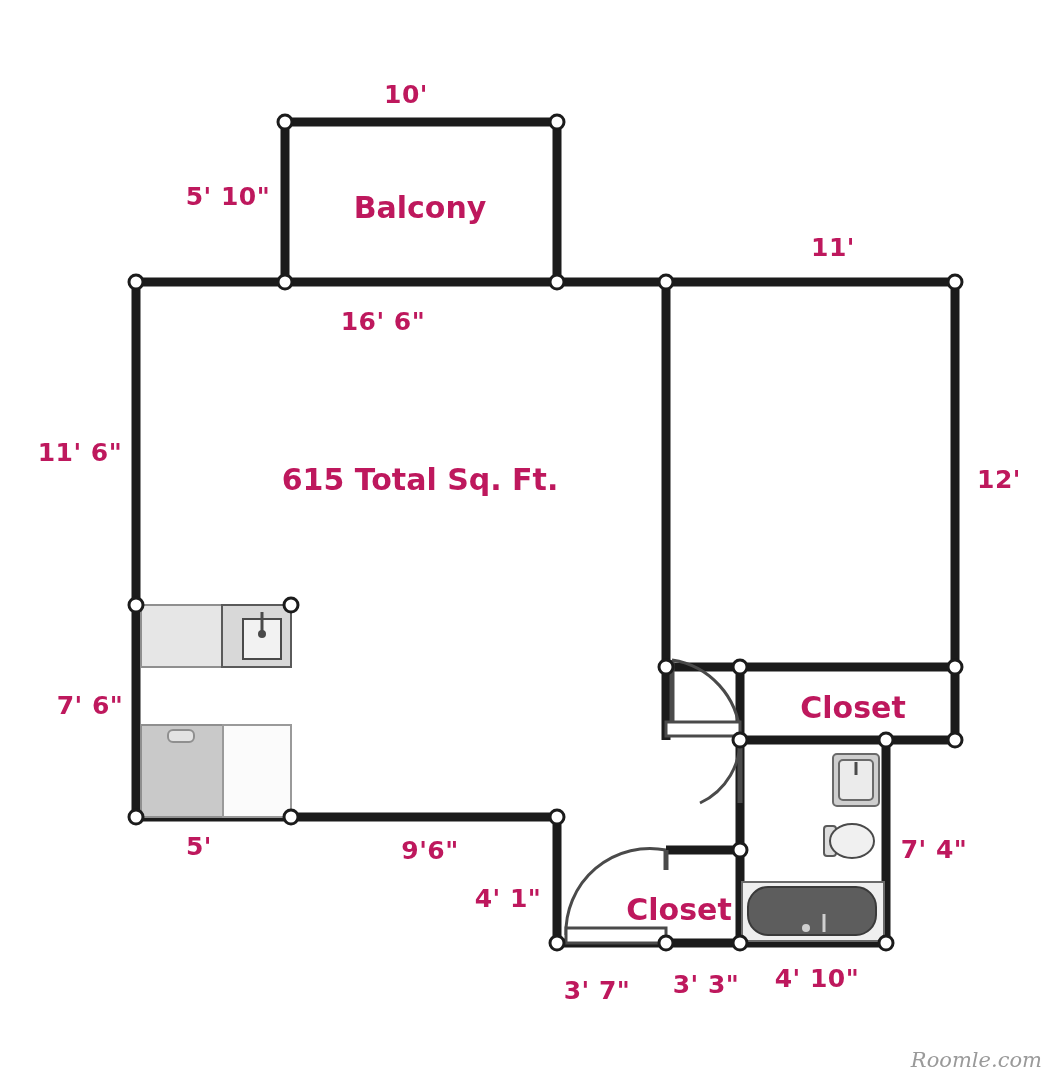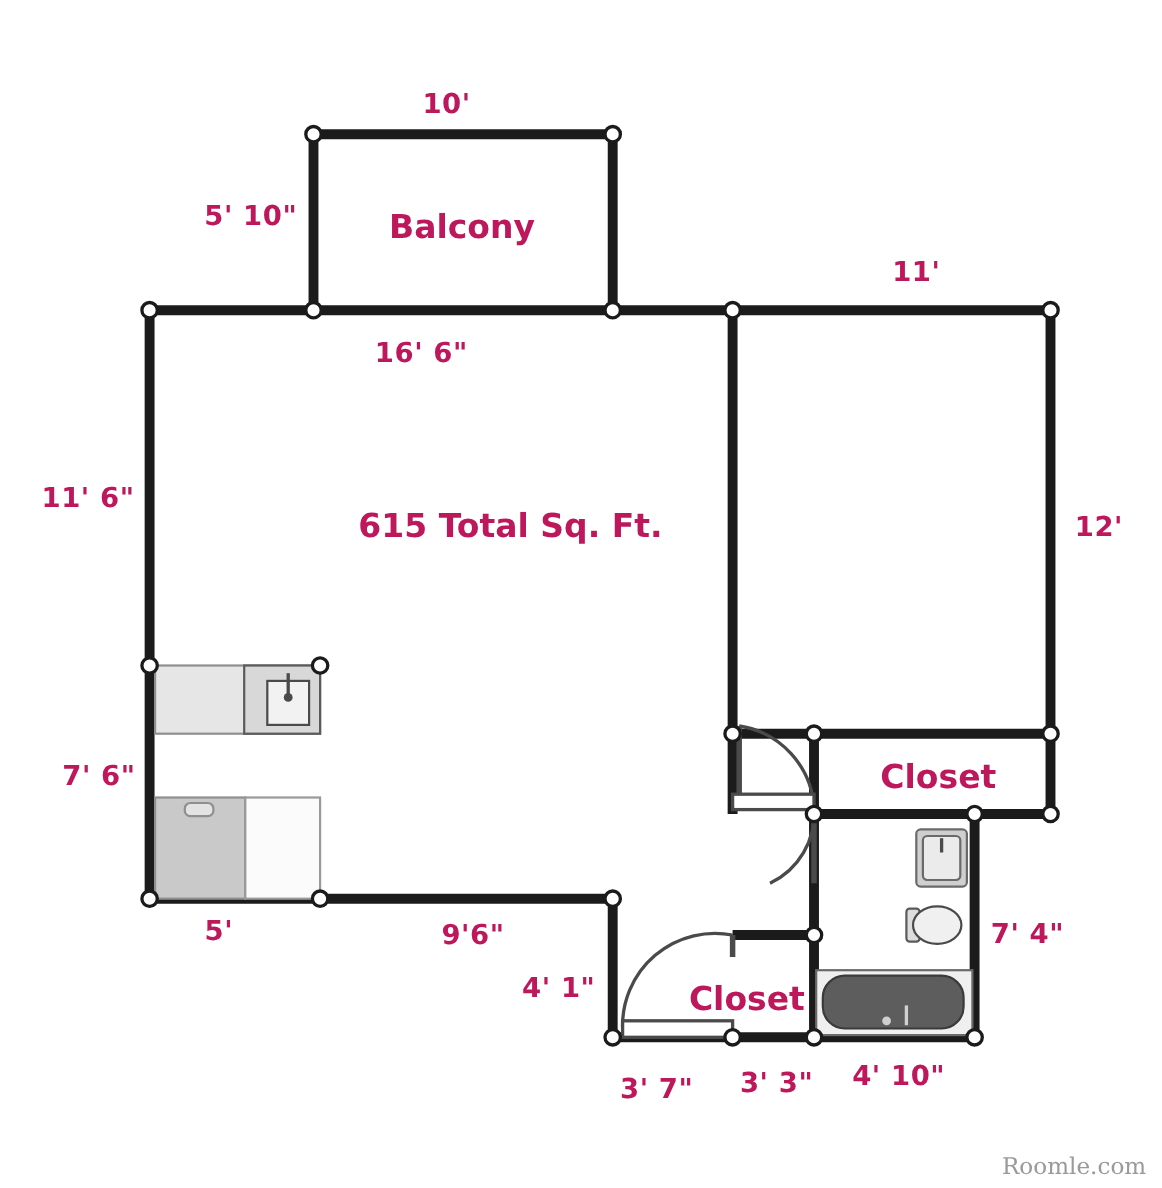--- a/index.html
+++ b/index.html
@@ -31,25 +31,25 @@
     font-weight: bold;
     letter-spacing: 0.5px;
   }
   .room-label {
     font-size: 30px;
     font-weight: bold;
   }
   .area-label {
     font-size: 30px;
     font-weight: bold;
-    margin-left: 44px;
   }
   .watermark {
     font-family: "DejaVu Serif", serif;
     font-size: 21px;
+    font-style: italic;
     color: #9a9a9a;
     right: 14px;
     bottom: 8px;
   }
   .ctr {
     transform: translate(-50%, -50%);
   }
 </style>
 </head>
 <body>

